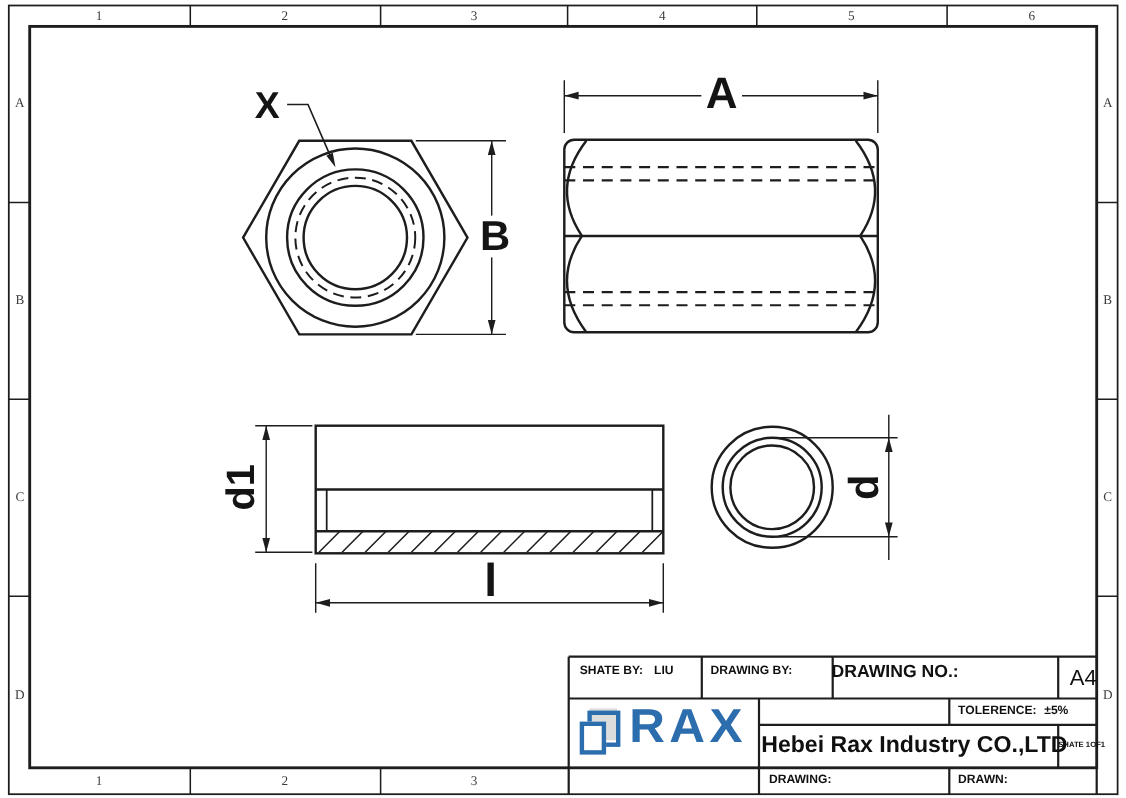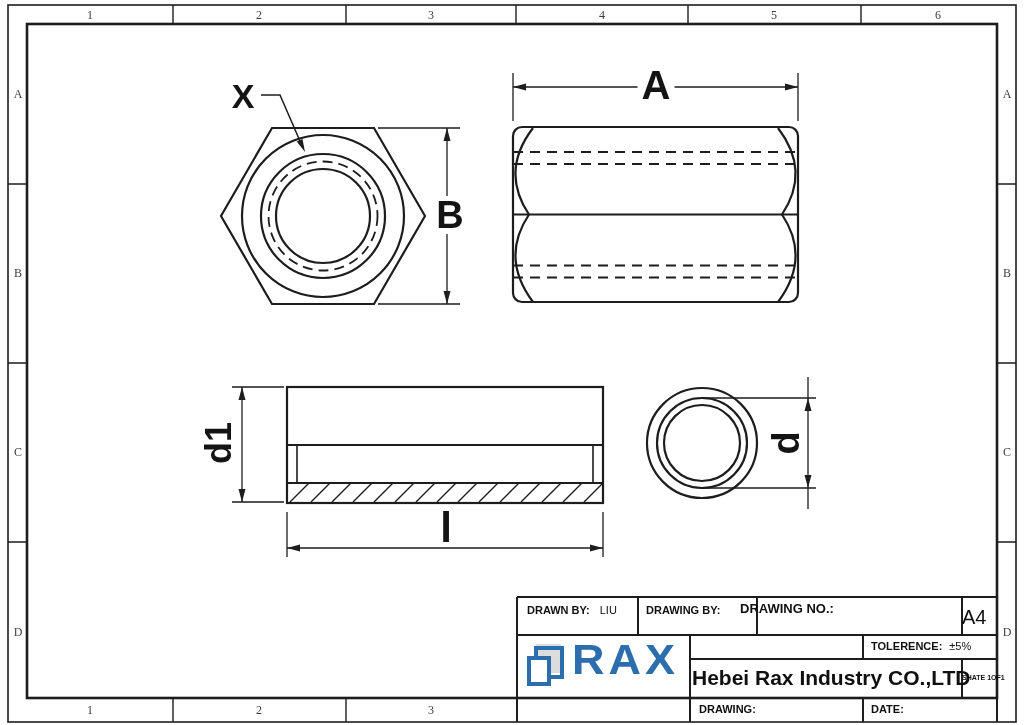--- a/index.html
+++ b/index.html
@@ -9,22 +9,22 @@
   
   .zone{position:absolute;transform:translate(-50%,-50%);
         font-family:"Liberation Serif",serif;font-size:12px;color:#3c3c3c;}
   
   .dim{position:absolute;transform:translate(-50%,-50%);
        font-weight:600;color:#141414;line-height:1;white-space:nowrap;}
   .dim.bg{background:#ffffff;padding:0 4px;}
   .dim.rot{transform:translate(-50%,-50%) rotate(-90deg);}
   
   .tb{position:absolute;color:#101010;font-weight:700;white-space:nowrap;line-height:1.1;}
-  .tb .val{margin-left:10px;font-weight:400;margin-top:26px;}
-  .tb-center{text-align:left;}
+  .tb .val{margin-left:10px;font-weight:700;margin-top:26px;}
+  .tb-center{text-align:right;}
   
   .logo-icon{position:absolute;left:527px;top:644px;width:42px;height:44px;}
   .logo-back-fill{position:absolute;left:9px;top:0;width:25px;height:29px;background:#dcdcdc;}
   .logo-back-frame{position:absolute;left:7px;top:2px;width:22px;height:25px;border:4px solid #2b6dad;}
   .logo-front-frame{position:absolute;left:0;top:12px;width:16px;height:22px;border:4px solid #2b6dad;background:#fff;}
   .logo-text{position:absolute;left:572px;top:637px;font-size:45px;font-weight:800;
              color:#2b6dad;letter-spacing:4px;line-height:1;transform:scaleY(0.96);}
 </style>
 </head>
 <body>
@@ -157,32 +157,32 @@
   <div class="zone" style="left:1007px;top:632px">D</div>
 
   <div class="dim" style="left:243px;top:96px;font-size:34px">X</div>
   <div class="dim bg" style="left:450px;top:215px;font-size:38px">B</div>
   <div class="dim bg" style="left:656px;top:85px;font-size:40px">A</div>
   <div class="dim rot" style="left:219px;top:443px;font-size:36px;font-weight:700">d1</div>
   <div class="dim" style="left:446px;top:528px;font-size:42px;font-weight:700">l</div>
   <div class="dim rot" style="left:786px;top:443px;font-size:38px;font-weight:700">d</div>
 
   <div class="tb" style="left:527px;top:604px;font-size:11px">
-    <span>DRAWN BY:</span><span class="val">LIU</span>
+    <span>SHATE BY:</span><span class="val">LIU</span>
   </div>
   <div class="tb" style="left:646px;top:604px;font-size:11px">DRAWING BY:</div>
-  <div class="tb" style="left:740px;top:602px;font-size:13px">DRAWING NO.:</div>
+  <div class="tb" style="left:756px;top:602px;font-size:16px">DRAWING NO.:</div>
   <div class="tb tb-center" style="left:962px;top:606px;width:35px;font-size:20px;font-weight:500">A4</div>
   <div class="tb" style="left:871px;top:640px;font-size:11px">
     <span>TOLERENCE:</span><span class="val" style="margin-left:7px">±5%</span>
   </div>
   <div class="tb tb-center" style="left:692px;top:666px;width:268px;font-size:21px;font-weight:700">Hebei Rax Industry CO.,LTD</div>
   <div class="tb tb-center" style="left:962px;top:674px;width:35px;font-size:7px">SHATE 1OF1</div>
   <div class="tb" style="left:699px;top:703px;font-size:11px">DRAWING:</div>
-  <div class="tb" style="left:871px;top:703px;font-size:11px">DATE:</div>
+  <div class="tb" style="left:871px;top:703px;font-size:11px">DRAWN:</div>
 
   <div class="logo-icon">
     <div class="logo-back-fill"></div>
     <div class="logo-back-frame"></div>
     <div class="logo-front-frame"></div>
   </div>
   <div class="logo-text">RAX</div>
 
 </div>
 

